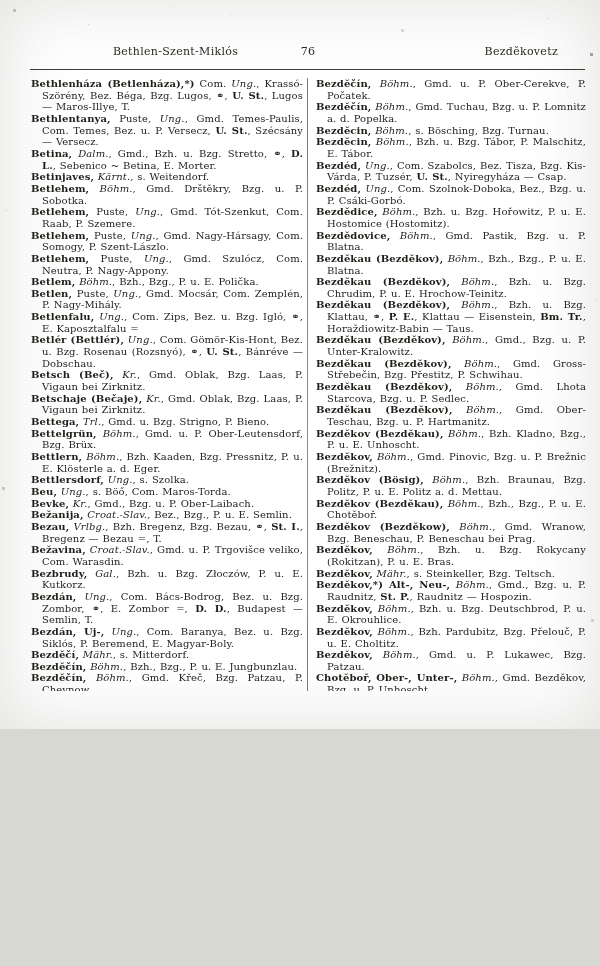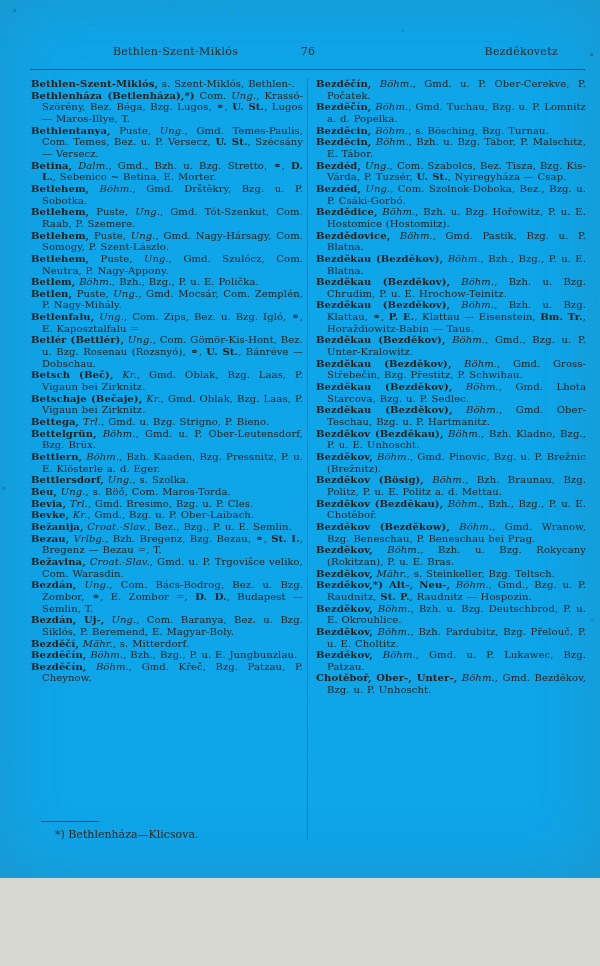--- a/index.html
+++ b/index.html
@@ -3,22 +3,22 @@
 <meta charset="utf-8">
 <style>
   html, body { margin: 0; padding: 0; }
   body {
     width: 600px; height: 966px;
     background: #d8d8d2;
     font-family: "DejaVu Serif", serif;
   }
   .page {
     position: relative;
-    width: 600px; height: 878px;
-    background: #0ea5e9;
+    width: 600px; height: 729px;
+    background: #ffffff;
     overflow: hidden;
     box-shadow: inset 0 0 70px rgba(90,85,70,0.18);
     color: #26231f;
   }
   
   .speckles {
     position: absolute; top: 0; left: 0; width: 1px; height: 1px;
     background: transparent;
     box-shadow:
       14px 10px 0 1px rgba(70,64,56,.28), 88px 24px 0 0 rgba(70,64,56,.22),
@@ -85,44 +85,44 @@
 
   <div class="running-head">
     <span class="rh-left">Bethlen-Szent-Miklós</span>
     <span class="rh-num">76</span>
     <span class="rh-right">Bezděkovetz</span>
   </div>
   <div class="head-rule"></div>
 
   <div class="columns">
     <div class="column left">
-      <p class="entry"><span class="seg-b">Bethlen-Szent-Miklós,</span><span class="seg-r"> s. Szent-Miklós, Bethlen-.</span></p>
         <p class="entry"><span class="seg-b">Bethlenháza (Betlenháza),*)</span><span class="seg-r"> Com. </span><span class="seg-i">Ung.</span><span class="seg-r">, Krassó-Szörény, Bez. Béga, Bzg. Lugos, ⚭, </span><span class="seg-b">U. St.</span><span class="seg-r">, Lugos — Maros-Illye, T.</span></p>
         <p class="entry"><span class="seg-b">Bethlentanya,</span><span class="seg-r"> Puste, </span><span class="seg-i">Ung.</span><span class="seg-r">, Gmd. Temes-Paulis, Com. Temes, Bez. u. P. Versecz, </span><span class="seg-b">U. St.</span><span class="seg-r">, Szécsány — Versecz.</span></p>
         <p class="entry"><span class="seg-b">Betina,</span><span class="seg-i"> Dalm.</span><span class="seg-r">, Gmd., Bzh. u. Bzg. Stretto, ⚭, </span><span class="seg-b">D. L.</span><span class="seg-r">, Sebenico ~ Betina, E. Morter.</span></p>
+        <p class="entry"><span class="seg-b">Betinjaves,</span><span class="seg-i"> Kärnt.</span><span class="seg-r">, s. Weitendorf.</span></p>
         <p class="entry"><span class="seg-b">Betlehem,</span><span class="seg-i"> Böhm.</span><span class="seg-r">, Gmd. Drštěkry, Bzg. u. P. Sobotka.</span></p>
         <p class="entry"><span class="seg-b">Betlehem,</span><span class="seg-r"> Puste, </span><span class="seg-i">Ung.</span><span class="seg-r">, Gmd. Tót-Szenkut, Com. Raab, P. Szemere.</span></p>
         <p class="entry"><span class="seg-b">Betlehem,</span><span class="seg-r"> Puste, </span><span class="seg-i">Ung.</span><span class="seg-r">, Gmd. Nagy-Hársagy, Com. Somogy, P. Szent-Lászlo.</span></p>
         <p class="entry"><span class="seg-b">Betlehem,</span><span class="seg-r"> Puste, </span><span class="seg-i">Ung.</span><span class="seg-r">, Gmd. Szulócz, Com. Neutra, P. Nagy-Appony.</span></p>
         <p class="entry"><span class="seg-b">Betlem,</span><span class="seg-i"> Böhm.</span><span class="seg-r">, Bzh., Bzg., P. u. E. Polička.</span></p>
         <p class="entry"><span class="seg-b">Betlen,</span><span class="seg-r"> Puste, </span><span class="seg-i">Ung.</span><span class="seg-r">, Gmd. Mocsár, Com. Zemplén, P. Nagy-Mihály.</span></p>
         <p class="entry"><span class="seg-b">Betlenfalu,</span><span class="seg-i"> Ung.</span><span class="seg-r">, Com. Zips, Bez. u. Bzg. Igló, ⚭, E. Kaposztalfalu =</span></p>
         <p class="entry"><span class="seg-b">Betlér (Bettlér),</span><span class="seg-i"> Ung.</span><span class="seg-r">, Com. Gömör-Kis-Hont, Bez. u. Bzg. Rosenau (Rozsnyó), ⚭, </span><span class="seg-b">U. St.</span><span class="seg-r">, Bánréve — Dobschau.</span></p>
         <p class="entry"><span class="seg-b">Betsch (Beč),</span><span class="seg-i"> Kr.</span><span class="seg-r">, Gmd. Oblak, Bzg. Laas, P. Vigaun bei Zirknitz.</span></p>
         <p class="entry"><span class="seg-b">Betschaje (Bečaje),</span><span class="seg-i"> Kr.</span><span class="seg-r">, Gmd. Oblak, Bzg. Laas, P. Vigaun bei Zirknitz.</span></p>
         <p class="entry"><span class="seg-b">Bettega,</span><span class="seg-i"> Trl.</span><span class="seg-r">, Gmd. u. Bzg. Strigno, P. Bieno.</span></p>
         <p class="entry"><span class="seg-b">Bettelgrün,</span><span class="seg-i"> Böhm.</span><span class="seg-r">, Gmd. u. P. Ober-Leutensdorf, Bzg. Brüx.</span></p>
         <p class="entry"><span class="seg-b">Bettlern,</span><span class="seg-i"> Böhm.</span><span class="seg-r">, Bzh. Kaaden, Bzg. Pressnitz, P. u. E. Klösterle a. d. Eger.</span></p>
         <p class="entry"><span class="seg-b">Bettlersdorf,</span><span class="seg-i"> Ung.</span><span class="seg-r">, s. Szolka.</span></p>
         <p class="entry"><span class="seg-b">Beu,</span><span class="seg-i"> Ung.</span><span class="seg-r">, s. Böő, Com. Maros-Torda.</span></p>
-        <p class="entry"><span class="seg-b">Bevia,</span><span class="seg-i"> Trl.</span><span class="seg-r">, Gmd. Bresimo, Bzg. u. P. Cles.</span></p>
         <p class="entry"><span class="seg-b">Bevke,</span><span class="seg-i"> Kr.</span><span class="seg-r">, Gmd., Bzg. u. P. Ober-Laibach.</span></p>
         <p class="entry"><span class="seg-b">Bežanija,</span><span class="seg-i"> Croat.-Slav.</span><span class="seg-r">, Bez., Bzg., P. u. E. Semlin.</span></p>
         <p class="entry"><span class="seg-b">Bezau,</span><span class="seg-i"> Vrlbg.</span><span class="seg-r">, Bzh. Bregenz, Bzg. Bezau, ⚭, </span><span class="seg-b">St. I.</span><span class="seg-r">, Bregenz — Bezau =, T.</span></p>
         <p class="entry"><span class="seg-b">Bežavina,</span><span class="seg-i"> Croat.-Slav.</span><span class="seg-r">, Gmd. u. P. Trgovišce veliko, Com. Warasdin.</span></p>
+        <p class="entry"><span class="seg-b">Bezbrudy,</span><span class="seg-i"> Gal.</span><span class="seg-r">, Bzh. u. Bzg. Złoczów, P. u. E. Kutkorz.</span></p>
         <p class="entry"><span class="seg-b">Bezdán,</span><span class="seg-i"> Ung.</span><span class="seg-r">, Com. Bács-Bodrog, Bez. u. Bzg. Zombor, ⚭, E. Zombor =, </span><span class="seg-b">D. D.</span><span class="seg-r">, Budapest — Semlin, T.</span></p>
         <p class="entry"><span class="seg-b">Bezdán, Uj-,</span><span class="seg-i"> Ung.</span><span class="seg-r">, Com. Baranya, Bez. u. Bzg. Siklós, P. Beremend, E. Magyar-Boly.</span></p>
         <p class="entry"><span class="seg-b">Bezděčí,</span><span class="seg-i"> Mähr.</span><span class="seg-r">, s. Mitterdorf.</span></p>
         <p class="entry"><span class="seg-b">Bezděčín,</span><span class="seg-i"> Böhm.</span><span class="seg-r">, Bzh., Bzg., P. u. E. Jungbunzlau.</span></p>
         <p class="entry"><span class="seg-b">Bezděčín,</span><span class="seg-i"> Böhm.</span><span class="seg-r">, Gmd. Křeč, Bzg. Patzau, P. Cheynow.</span></p>
         <div class="footnote-block">
         <div class="fn-rule"></div>
         <p class="footnote">*) Bethlenháza—Klicsova.</p>
       </div>
     </div>

